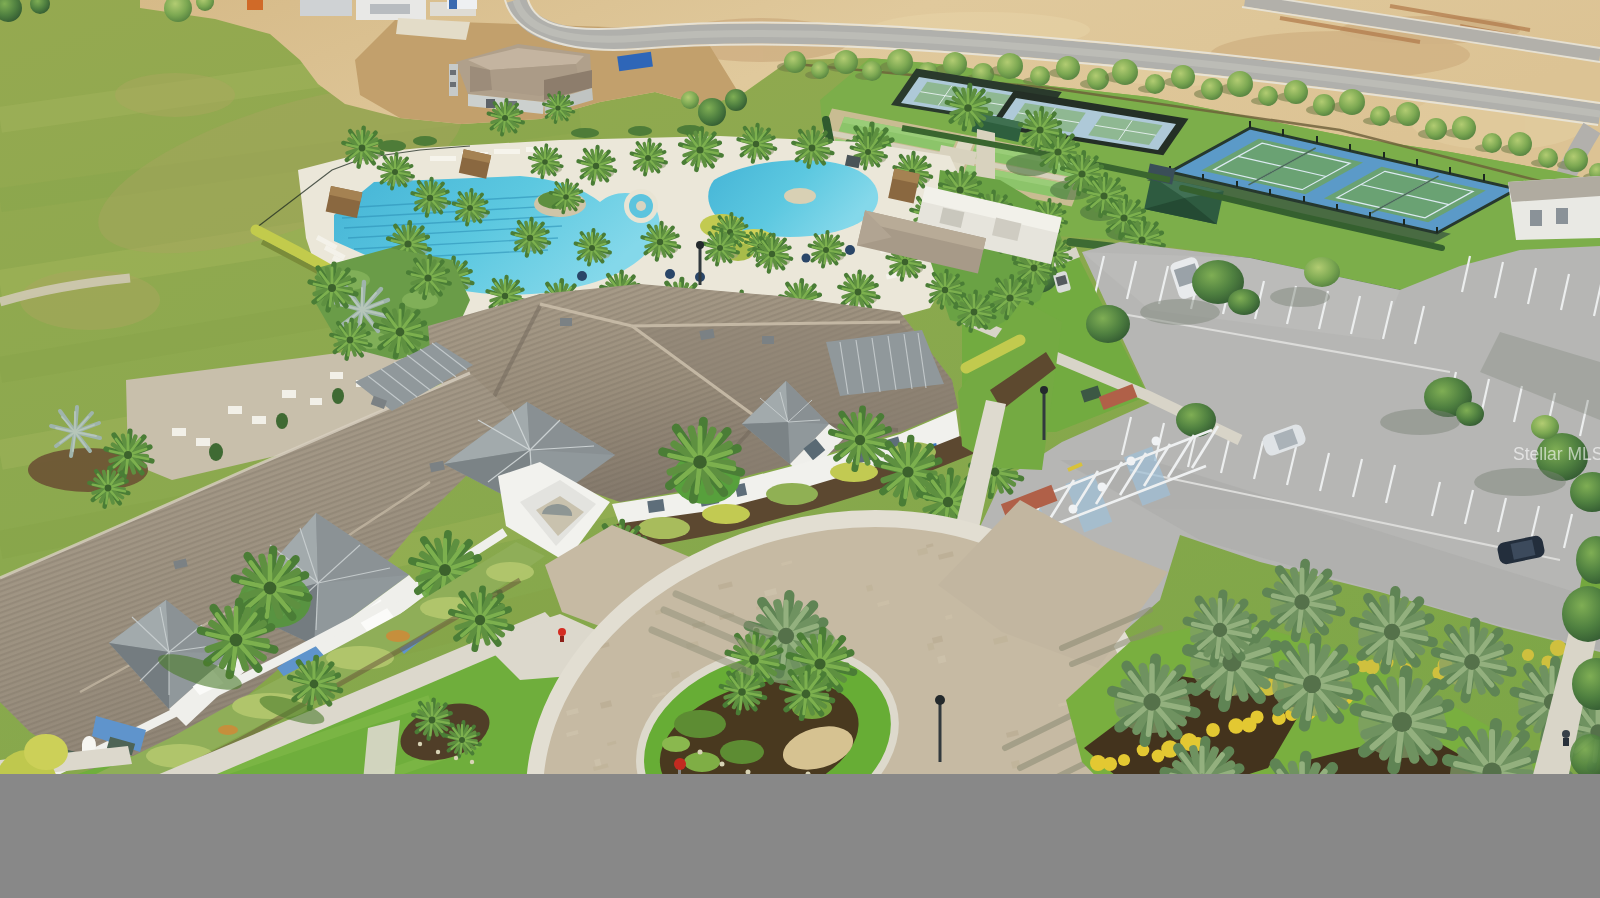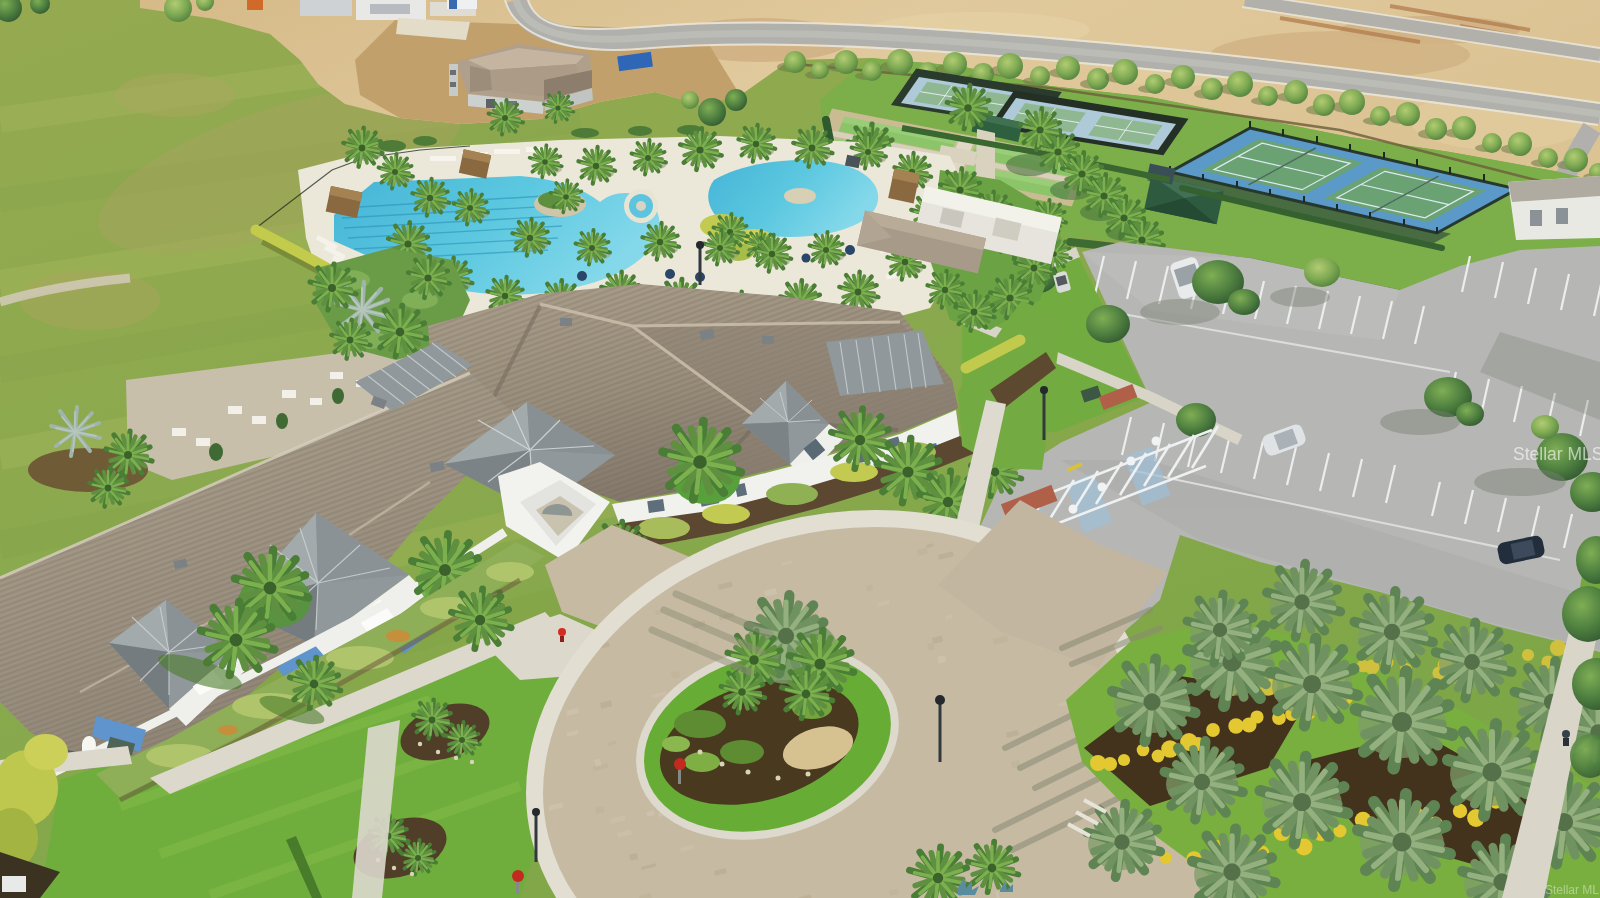--- a/index.html
+++ b/index.html
@@ -1,14 +1,14 @@
 <!DOCTYPE html>
 <html><head><meta charset="utf-8"><style>
 html,body{margin:0;padding:0;background:#888;}
-#scene{width:1600px;height:898px;overflow:hidden;position:relative;font-family:"Liberation Sans",sans-serif;}
+#scene{width:1600px;height:774px;overflow:hidden;position:relative;font-family:"Liberation Sans",sans-serif;}
 </style></head><body>
 <div id="scene">
 <svg width="1600" height="898" viewBox="0 0 1600 898" xmlns="http://www.w3.org/2000/svg">
 <defs>
 <radialGradient id="treeG" cx="38%" cy="35%" r="75%">
  <stop offset="0%" stop-color="#7fae54"></stop>
           <stop offset="55%" stop-color="#4f8040"></stop>
           <stop offset="100%" stop-color="#2f5530"></stop>
 </radialGradient>
 <radialGradient id="treeL" cx="40%" cy="35%" r="75%">

